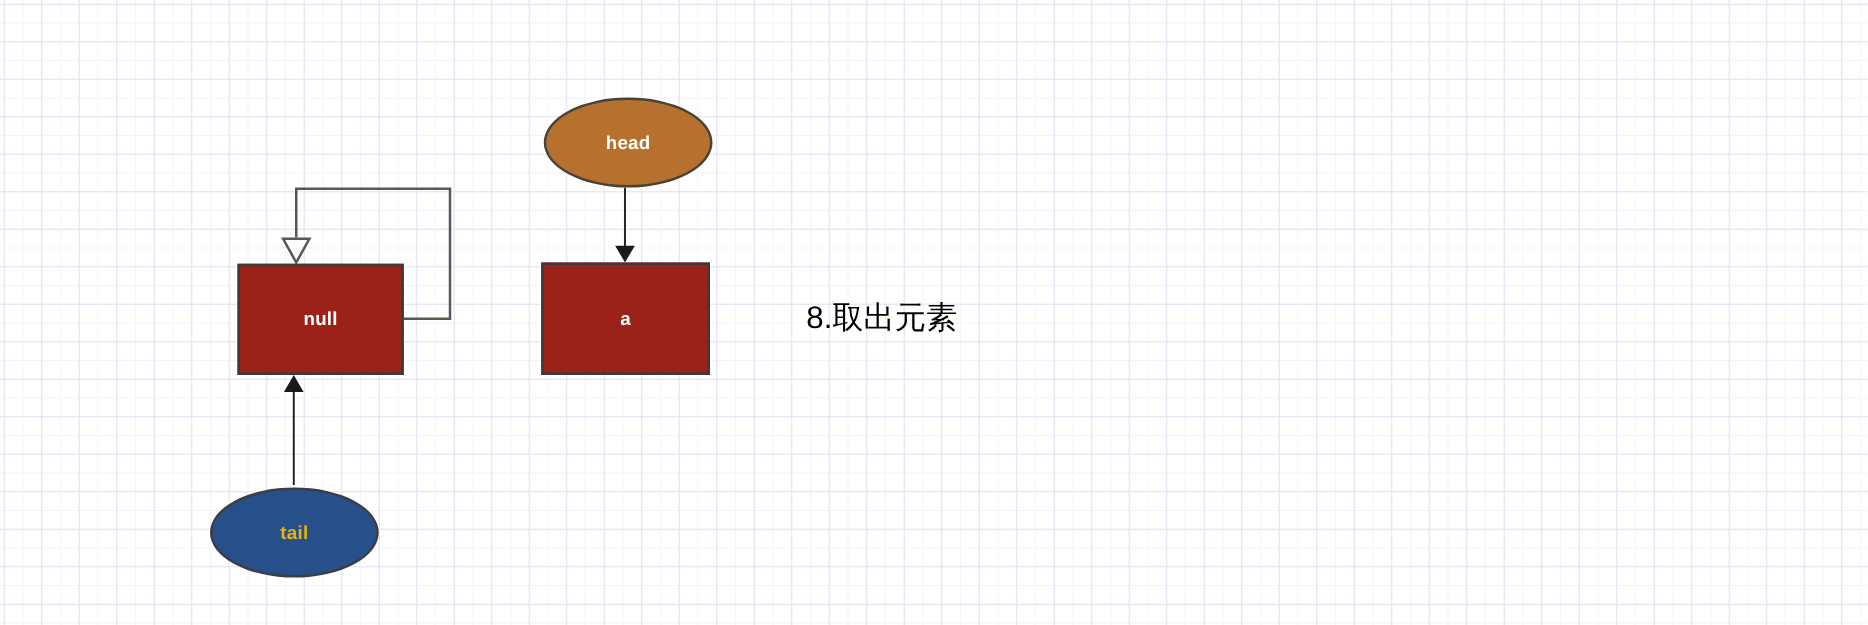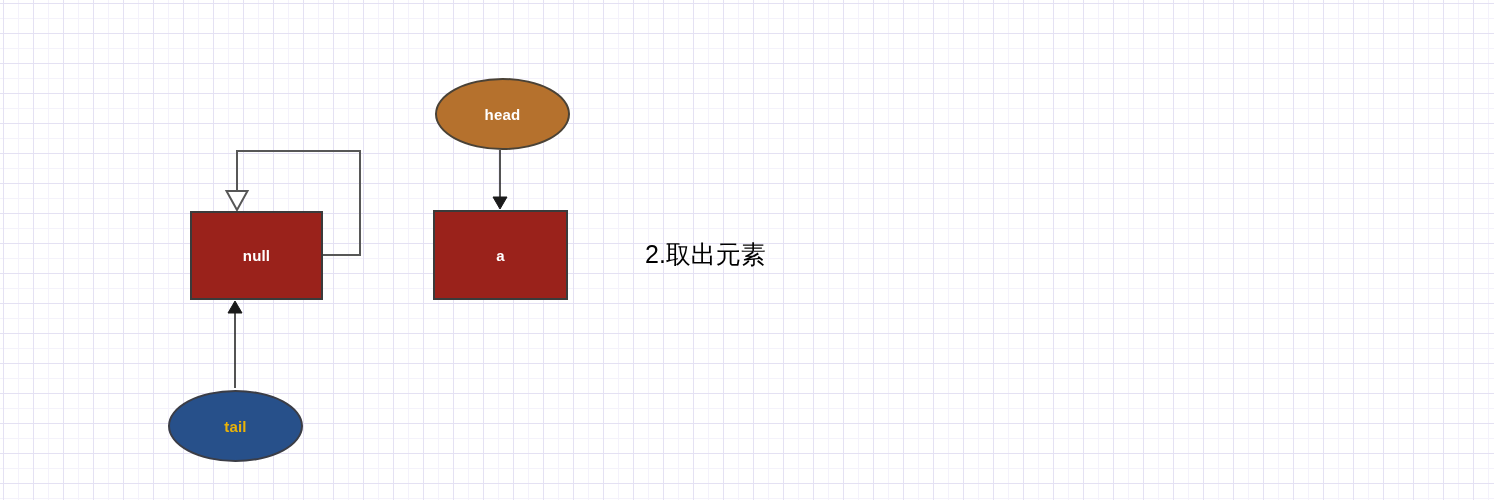--- a/index.html
+++ b/index.html
@@ -98,15 +98,15 @@
   </div>
 
   <div class="node node-a" style="background-color: rgb(154, 34, 27); border-color: rgb(59, 59, 59);">
     <span class="node-label" style="color: rgb(255, 255, 255);">a</span>
   </div>
 
   <div class="node ellipse node-tail" style="background-color: rgb(39, 80, 138); border-color: rgb(59, 61, 70);">
     <span class="node-label" style="color: #eab308;">tail</span>
   </div>
 
-  <div class="caption" style="color: rgb(0, 0, 0);">2.取出元素</div>
+  <div class="caption" style="color: rgb(0, 0, 0);">8.取出元素</div>
 
 </div>
 
 </body></html>

